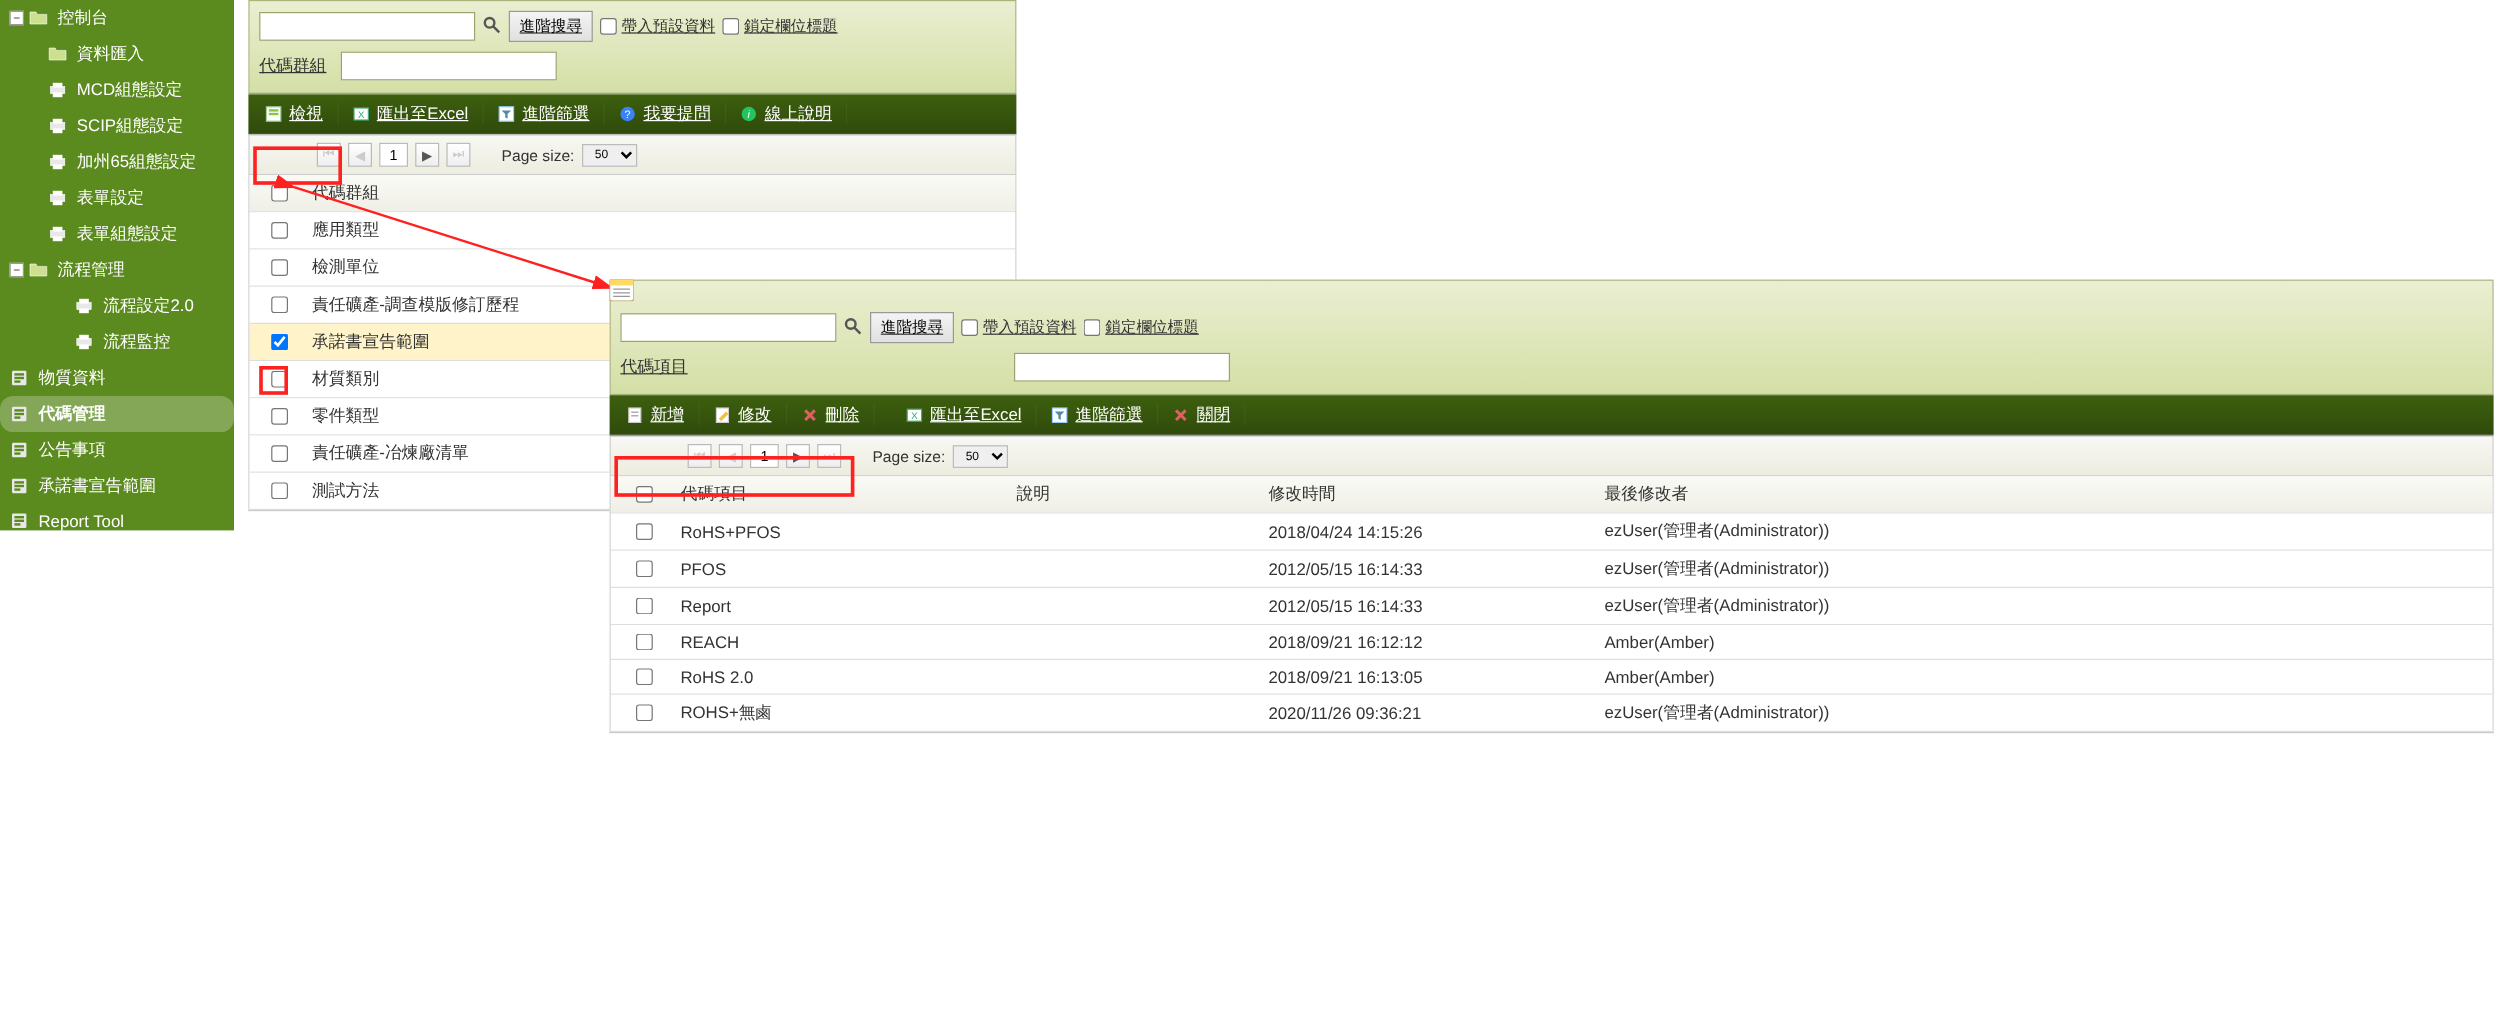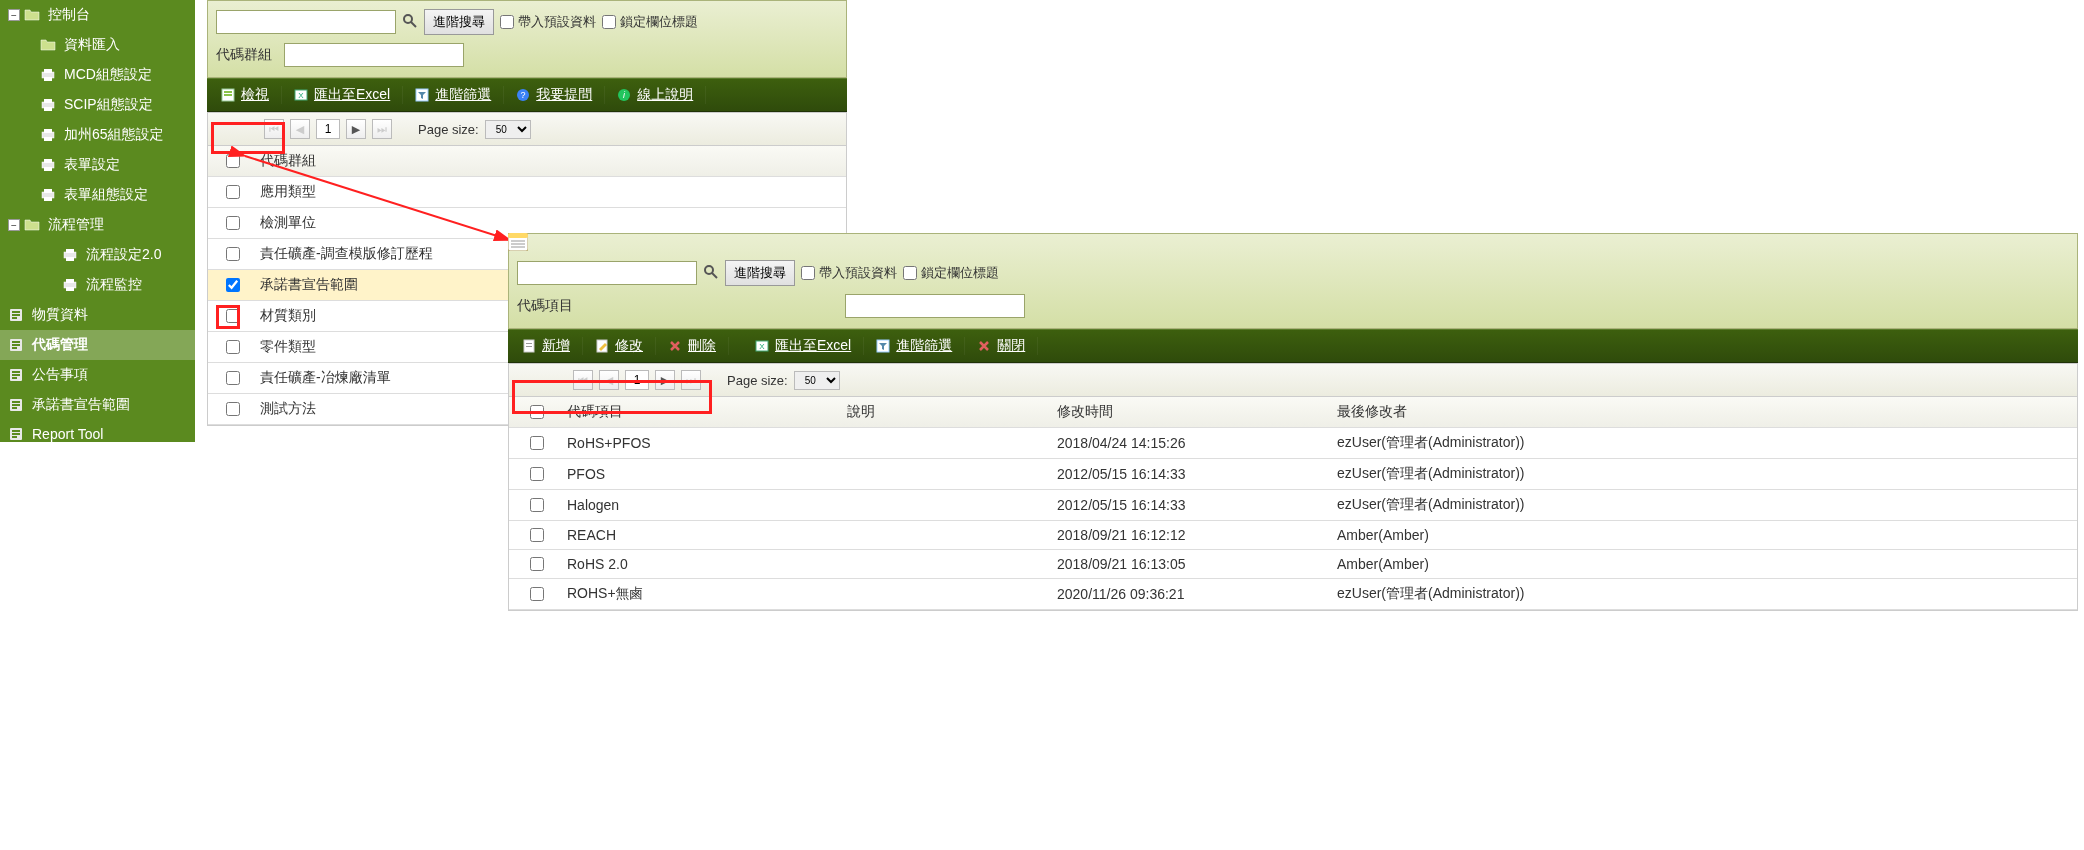--- a/index.html
+++ b/index.html
@@ -4,27 +4,27 @@
 <style>
 * { box-sizing: border-box; margin: 0; padding: 0; font-family: "Microsoft JhengHei", "Segoe UI", sans-serif; }
 body { background: #fff; font-size: 13px; color: #333; width: 2084px; height: 850px; position: relative; overflow: hidden; }
 
 
 .sidebar { position: absolute; left: 0; top: 0; width: 195px; height: 442px; background: #5b8a1f; color: #fff; }
 .sidebar-item { display: flex; align-items: center; padding: 6px 6px 6px 10px; cursor: pointer; font-size: 14px; }
 .sidebar-item.level-1 { padding-left: 8px; }
 .sidebar-item.level-2 { padding-left: 40px; }
 .sidebar-item.level-3 { padding-left: 62px; }
-.sidebar-item.selected { background: rgba(255,255,255,0.25); font-weight: bold; }
+.sidebar-item.selected { background: rgba(255,255,255,0.25); font-weight: bold; border-radius: 11px; }
 .sidebar-icon { width: 16px; height: 16px; margin-right: 8px; display: inline-flex; align-items: center; justify-content: center; }
 .toggle-box { width: 12px; height: 12px; background: #fff; color: #333; font-size: 10px; line-height: 12px; text-align: center; margin-right: 4px; border: 1px solid #999; }
 
 
 .panel-left { position: absolute; left: 207px; top: 0; width: 640px; }
-.search-bar { background: linear-gradient(#eaefd2, #d4dfa6); border: 1px solid #aab37a; padding: 8px 8px 10px 8px; }
+.search-bar { background: linear-gradient(#eaefd2, #d4dfa6); border: 1px solid #aab37a; padding: 8px 8px 10px 8px; text-decoration: underline; }
 .search-row { display: flex; align-items: center; gap: 6px; margin-bottom: 8px; }
 .search-row:last-child { margin-bottom: 0; }
 .text-input { border: 1px solid #9aa46a; padding: 3px 6px; font-size: 13px; background: #fff; }
 .search-input { width: 180px; height: 24px; }
 .btn-small { background: linear-gradient(#f4f4f4,#e0e0e0); border: 1px solid #999; padding: 3px 8px; font-size: 13px; cursor: pointer; }
 .chk-label { display: flex; align-items: center; gap: 4px; font-size: 13px; color: #333; }
 .field-label { font-size: 14px; color: #333; margin-right: 6px; }
 
 .toolbar { background: linear-gradient(#3d5f0e, #2f4b0b); color: #fff; padding: 0; display: flex; align-items: center; height: 34px; border-top: 1px solid #5a7d2a; border-bottom: 1px solid #1f3207; text-decoration: underline; }
 .toolbar-btn { display:flex; align-items:center; gap:6px; padding: 0 12px; cursor:pointer; color:#fff; font-size: 14px; border-right: 1px solid rgba(255,255,255,0.05); }
@@ -486,21 +486,21 @@
           </div>
           <div class="g2-col-item">PFOS</div>
           <div class="g2-col-desc"></div>
           <div class="g2-col-time">2012/05/15 16:14:33</div>
           <div class="g2-col-user">ezUser(管理者(Administrator))</div>
         </div>
         <div class="grid2-row">
           <div class="g2-col-check">
             <input type="checkbox" style="">
           </div>
-          <div class="g2-col-item">Halogen</div>
+          <div class="g2-col-item">Report</div>
           <div class="g2-col-desc"></div>
           <div class="g2-col-time">2012/05/15 16:14:33</div>
           <div class="g2-col-user">ezUser(管理者(Administrator))</div>
         </div>
         <div class="grid2-row">
           <div class="g2-col-check">
             <input type="checkbox" style="">
           </div>
           <div class="g2-col-item">REACH</div>
           <div class="g2-col-desc"></div>

